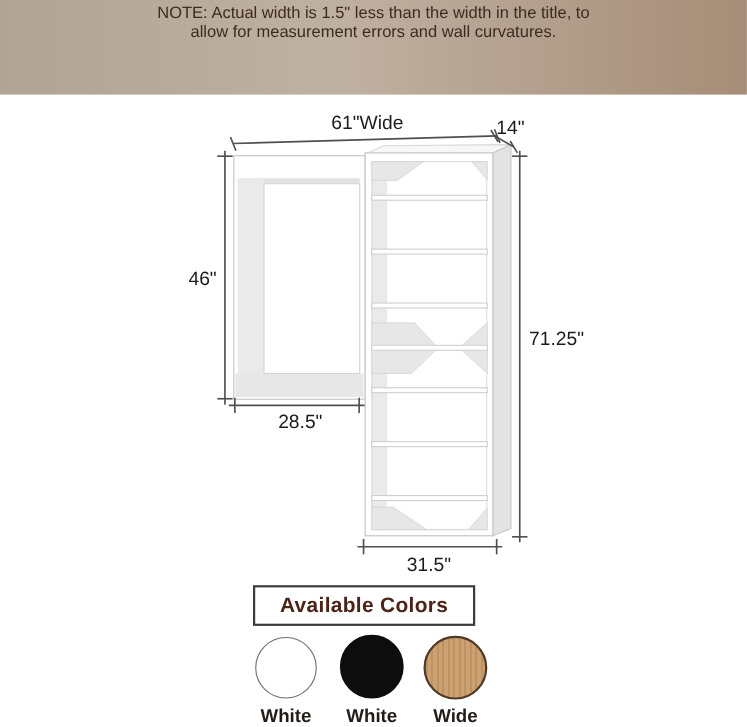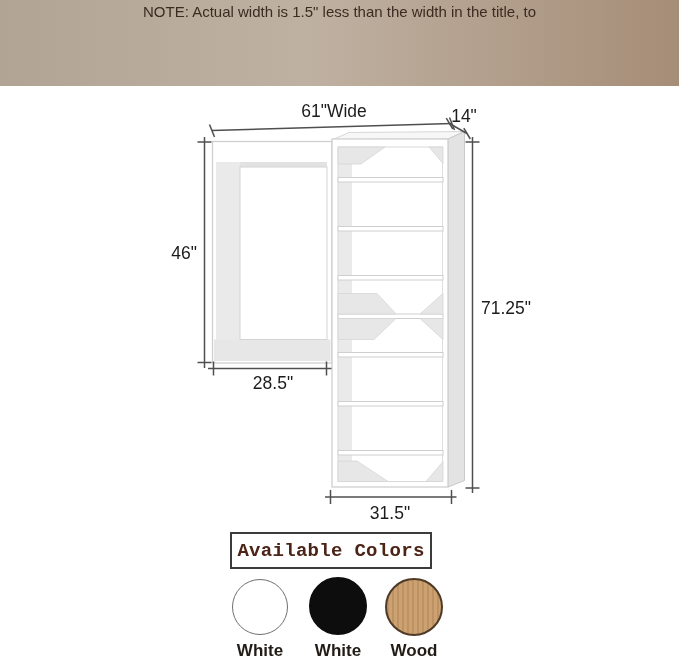--- a/index.html
+++ b/index.html
@@ -28,21 +28,21 @@
   svg.diagram{position:absolute;left:0;top:0;}
   .dim-text{
     font-family:"Liberation Sans","DejaVu Sans",sans-serif;
     font-size:17.5px;font-weight:500;fill:#1c1c1c;
   }
   
   .colors-box{
     position:absolute;left:230px;top:532px;width:198px;height:33px;
     background:#fff;border:2px solid #3b3b3b;
     display:flex;align-items:center;justify-content:center;
-    font-size:19px;font-weight:700;color:#4b2317;letter-spacing:.3px;font-family:Liberation Mono, monospace;
+    font-size:19px;font-weight:700;color:#4b2317;letter-spacing:.3px;
   }
   .swatch{position:absolute;border-radius:50%;box-sizing:border-box;}
   .swatch-white{left:232px;top:579px;width:56px;height:56px;background:#ffffff;border:1.5px solid #6f6f6f;}
   .swatch-black{left:309px;top:577px;width:58px;height:58px;background:#0d0d0d;border:2px solid #0d0d0d;}
   .swatch-wood{
     left:385px;top:578px;width:58px;height:58px;
     background:repeating-linear-gradient(90deg,rgba(150,104,52,.28) 0 2px,rgba(0,0,0,0) 2px 5px),#cda273;
     border:2px solid #4e3a26;
   }
   .swatch-label{
@@ -52,21 +52,21 @@
   .lbl-white{left:218px;}
   .lbl-black{left:296px;}
   .lbl-wood{left:372px;}
 </style>
 </head>
 <body>
 
 <div class="page">
 
   <div class="banner">
-    <p><span>NOTE: Actual width is 1.5" less than the width in the title, to</span><br></p>
+    <p><span>NOTE: Actual width is 1.5" less than the width in the title, to</span><br><span>allow for measurement errors and wall curvatures.</span></p>
   </div>
 
   <svg class="diagram" width="679" height="661" viewBox="0 0 679 661">
 
     <g>
       <polygon points="333,139.5 448,139 464.5,131.5 349,132.5" fill="#f7f7f7" stroke="#d8d8d8" stroke-width="1"></polygon>
     </g>
 
     <g>
       <polygon points="448,139 464.5,131.5 464.5,480.5 448,487" fill="#e3e3e3" stroke="#c9c9c9" stroke-width="1"></polygon>
@@ -162,15 +162,15 @@
   <div class="colors-box">
     <span>Available Colors</span>
   </div>
 
   <div class="swatch swatch-white"></div>
   <div class="swatch swatch-black"></div>
   <div class="swatch swatch-wood"></div>
 
   <div class="swatch-label lbl-white">White</div>
   <div class="swatch-label lbl-black">White</div>
-  <div class="swatch-label lbl-wood">Wood</div>
+  <div class="swatch-label lbl-wood">Wide</div>
 
 </div>
 
 </body></html>

